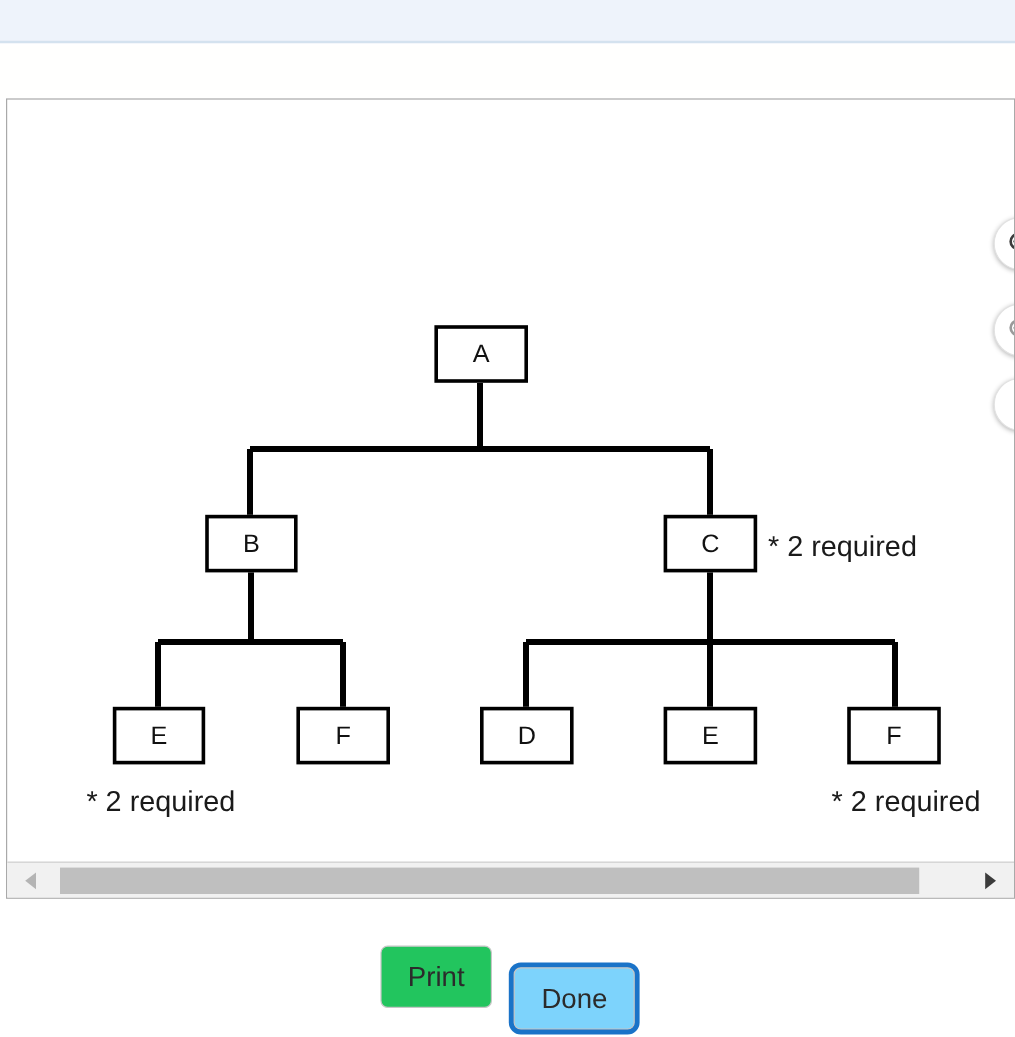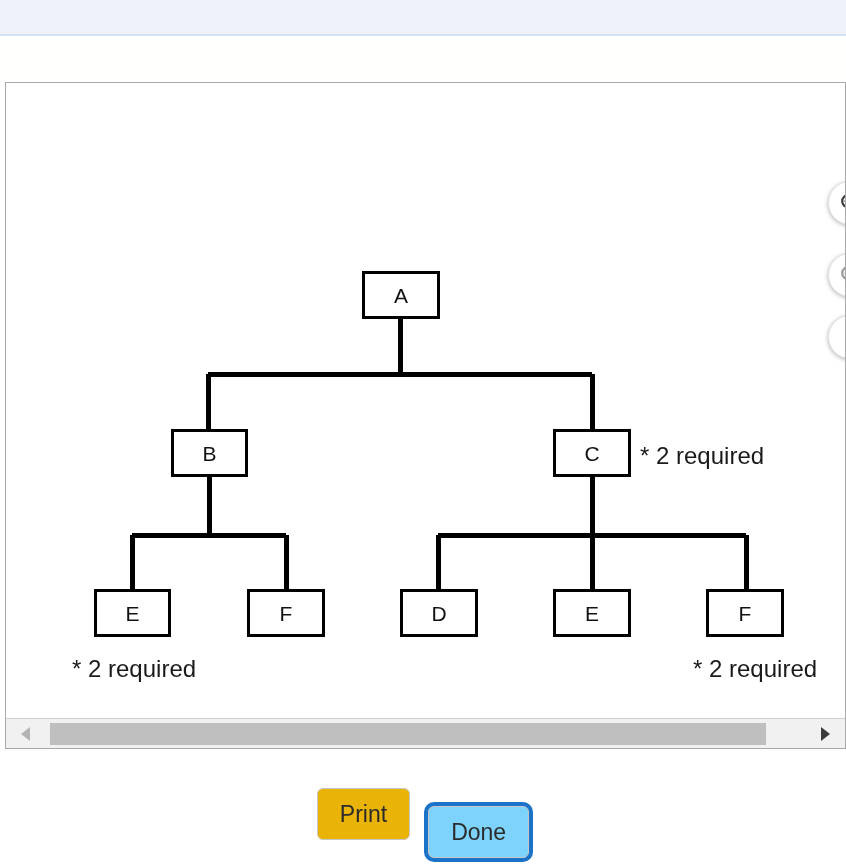--- a/index.html
+++ b/index.html
@@ -135,21 +135,21 @@
     height: 72px;
     display: flex;
     align-items: flex-start;
     justify-content: center;
     gap: 18px;
   }
   .btn {
     font-family: "Liberation Sans", sans-serif;
     font-size: 23px;
     color: #2b2b2b;
-    background: #eab308;
+    background: #22c55e;
     border: 1px solid #c6c6c6;
     border-radius: 6px;
     padding: 0 22px;
     height: 52px;
     line-height: 50px;
     box-sizing: border-box;
     text-align: center;
   }
   .btn.primary {
     background: #7dd3fc;

